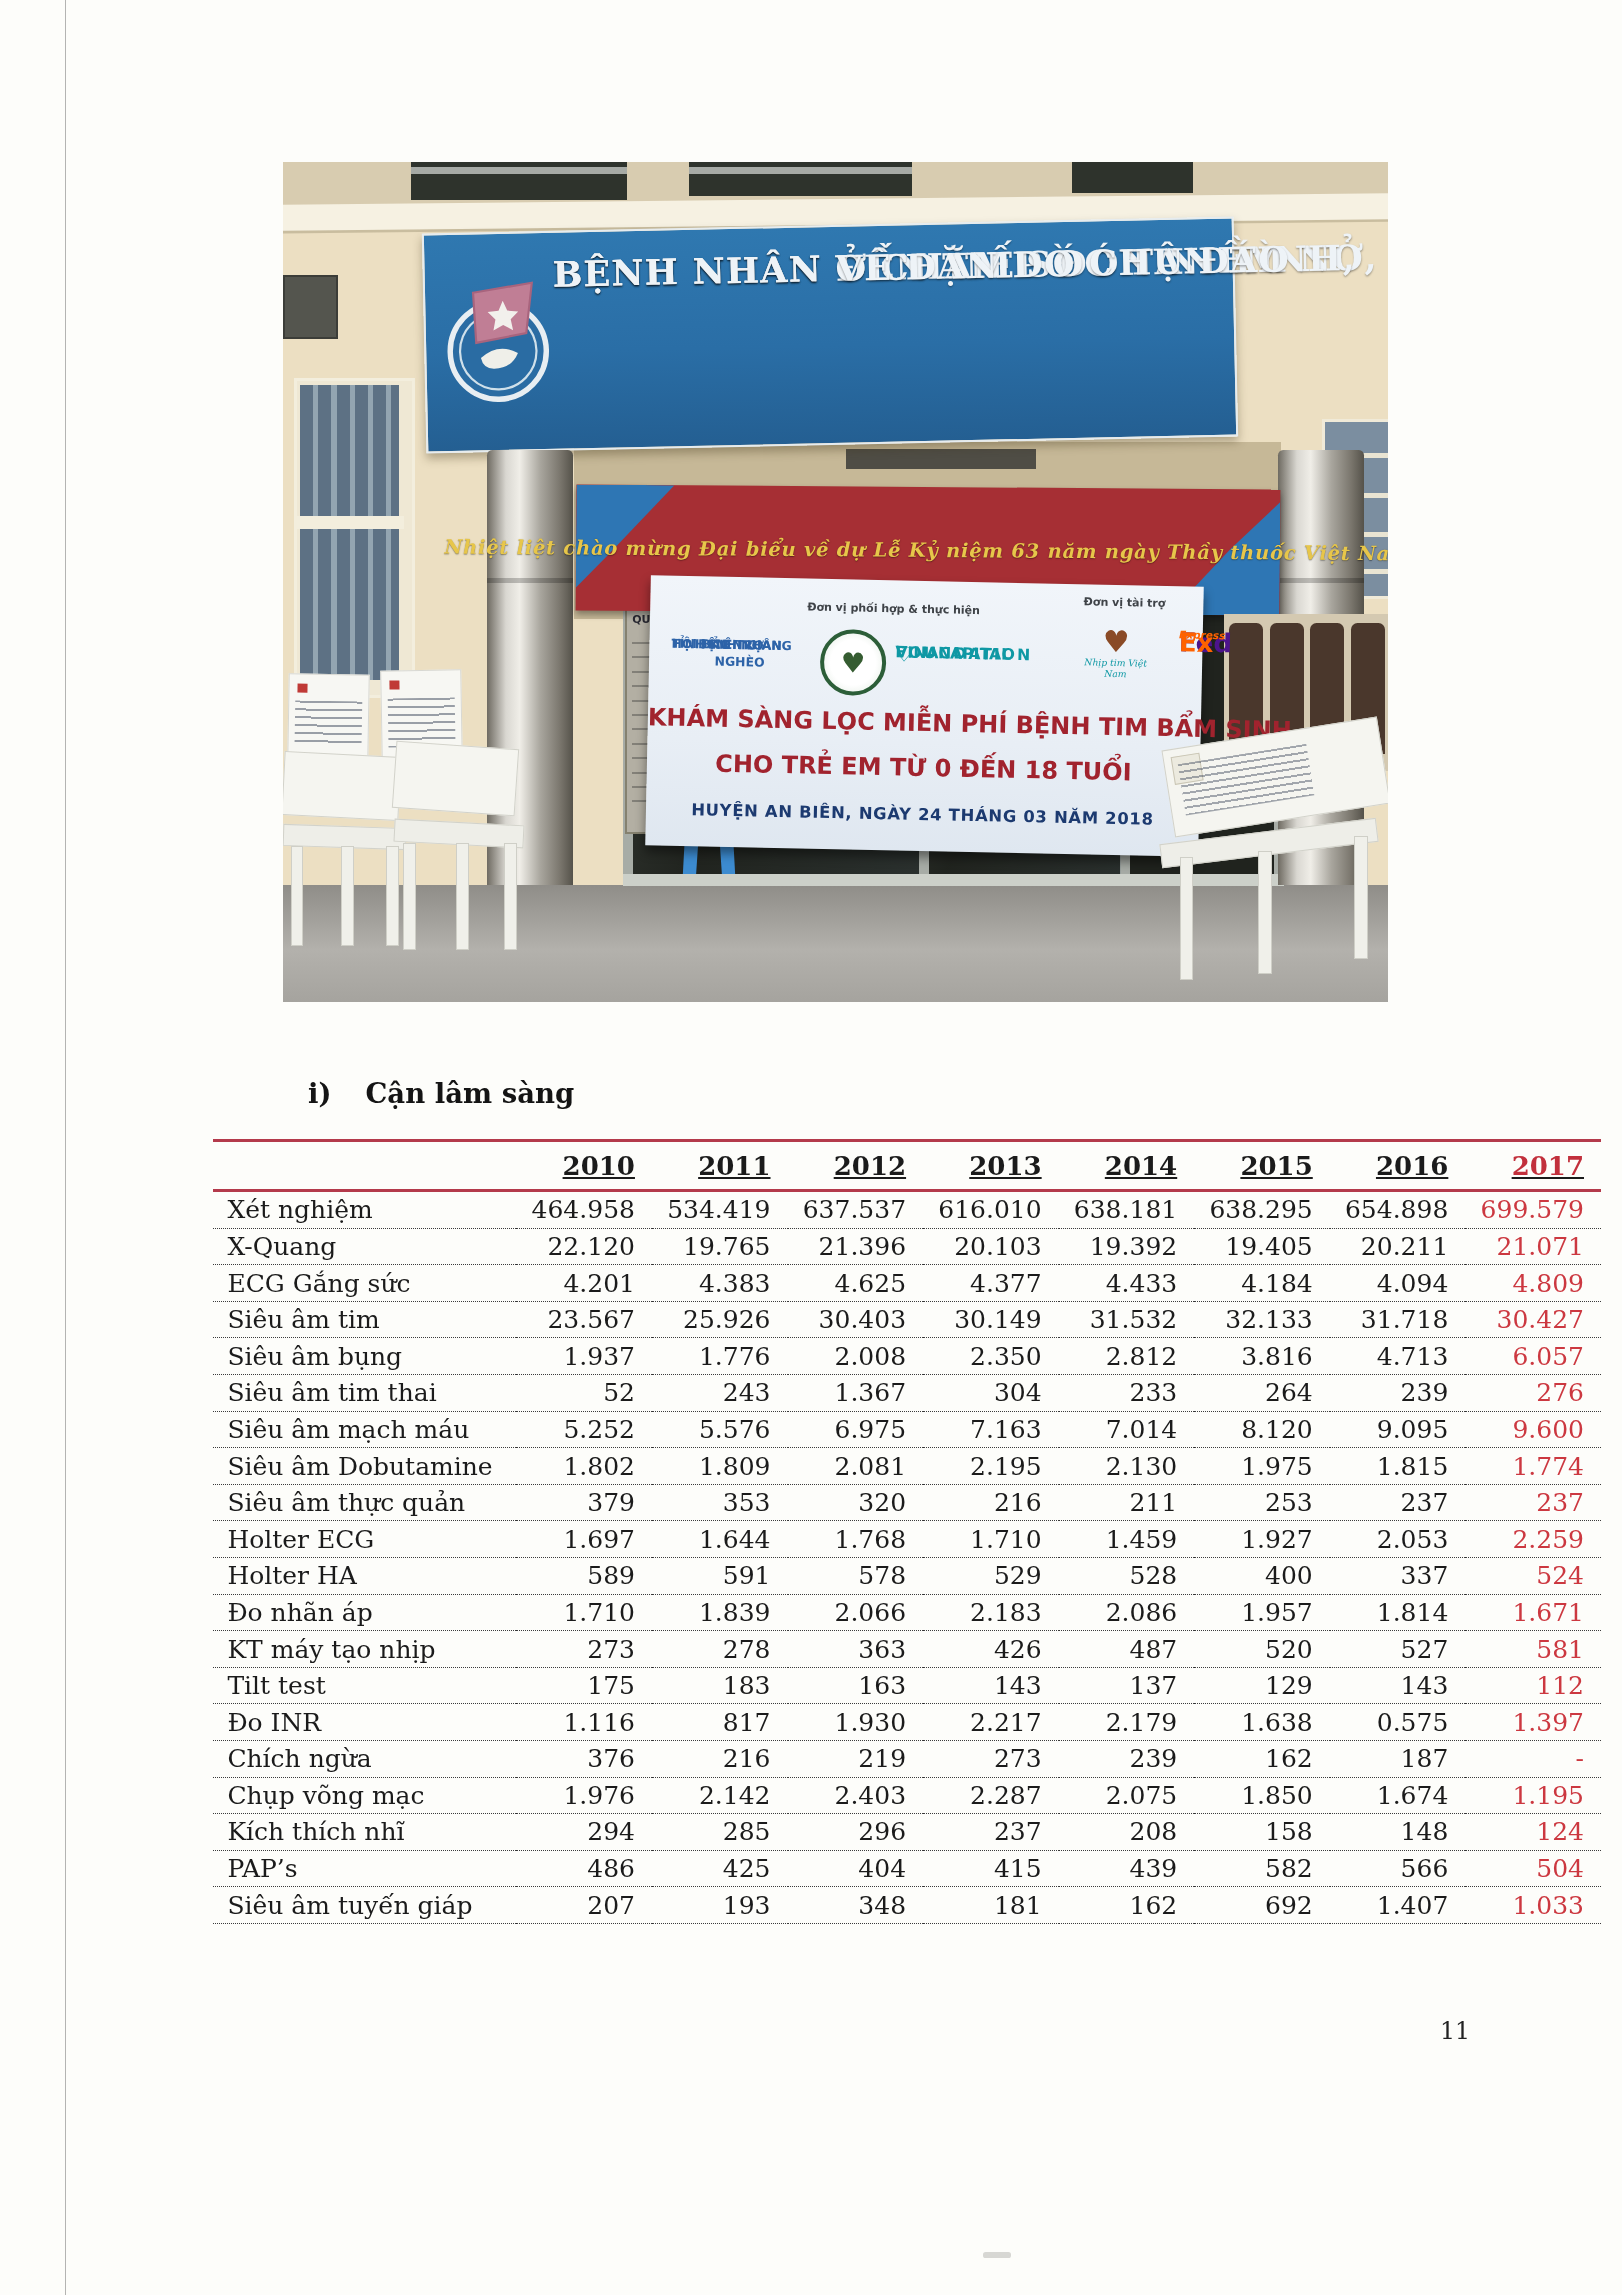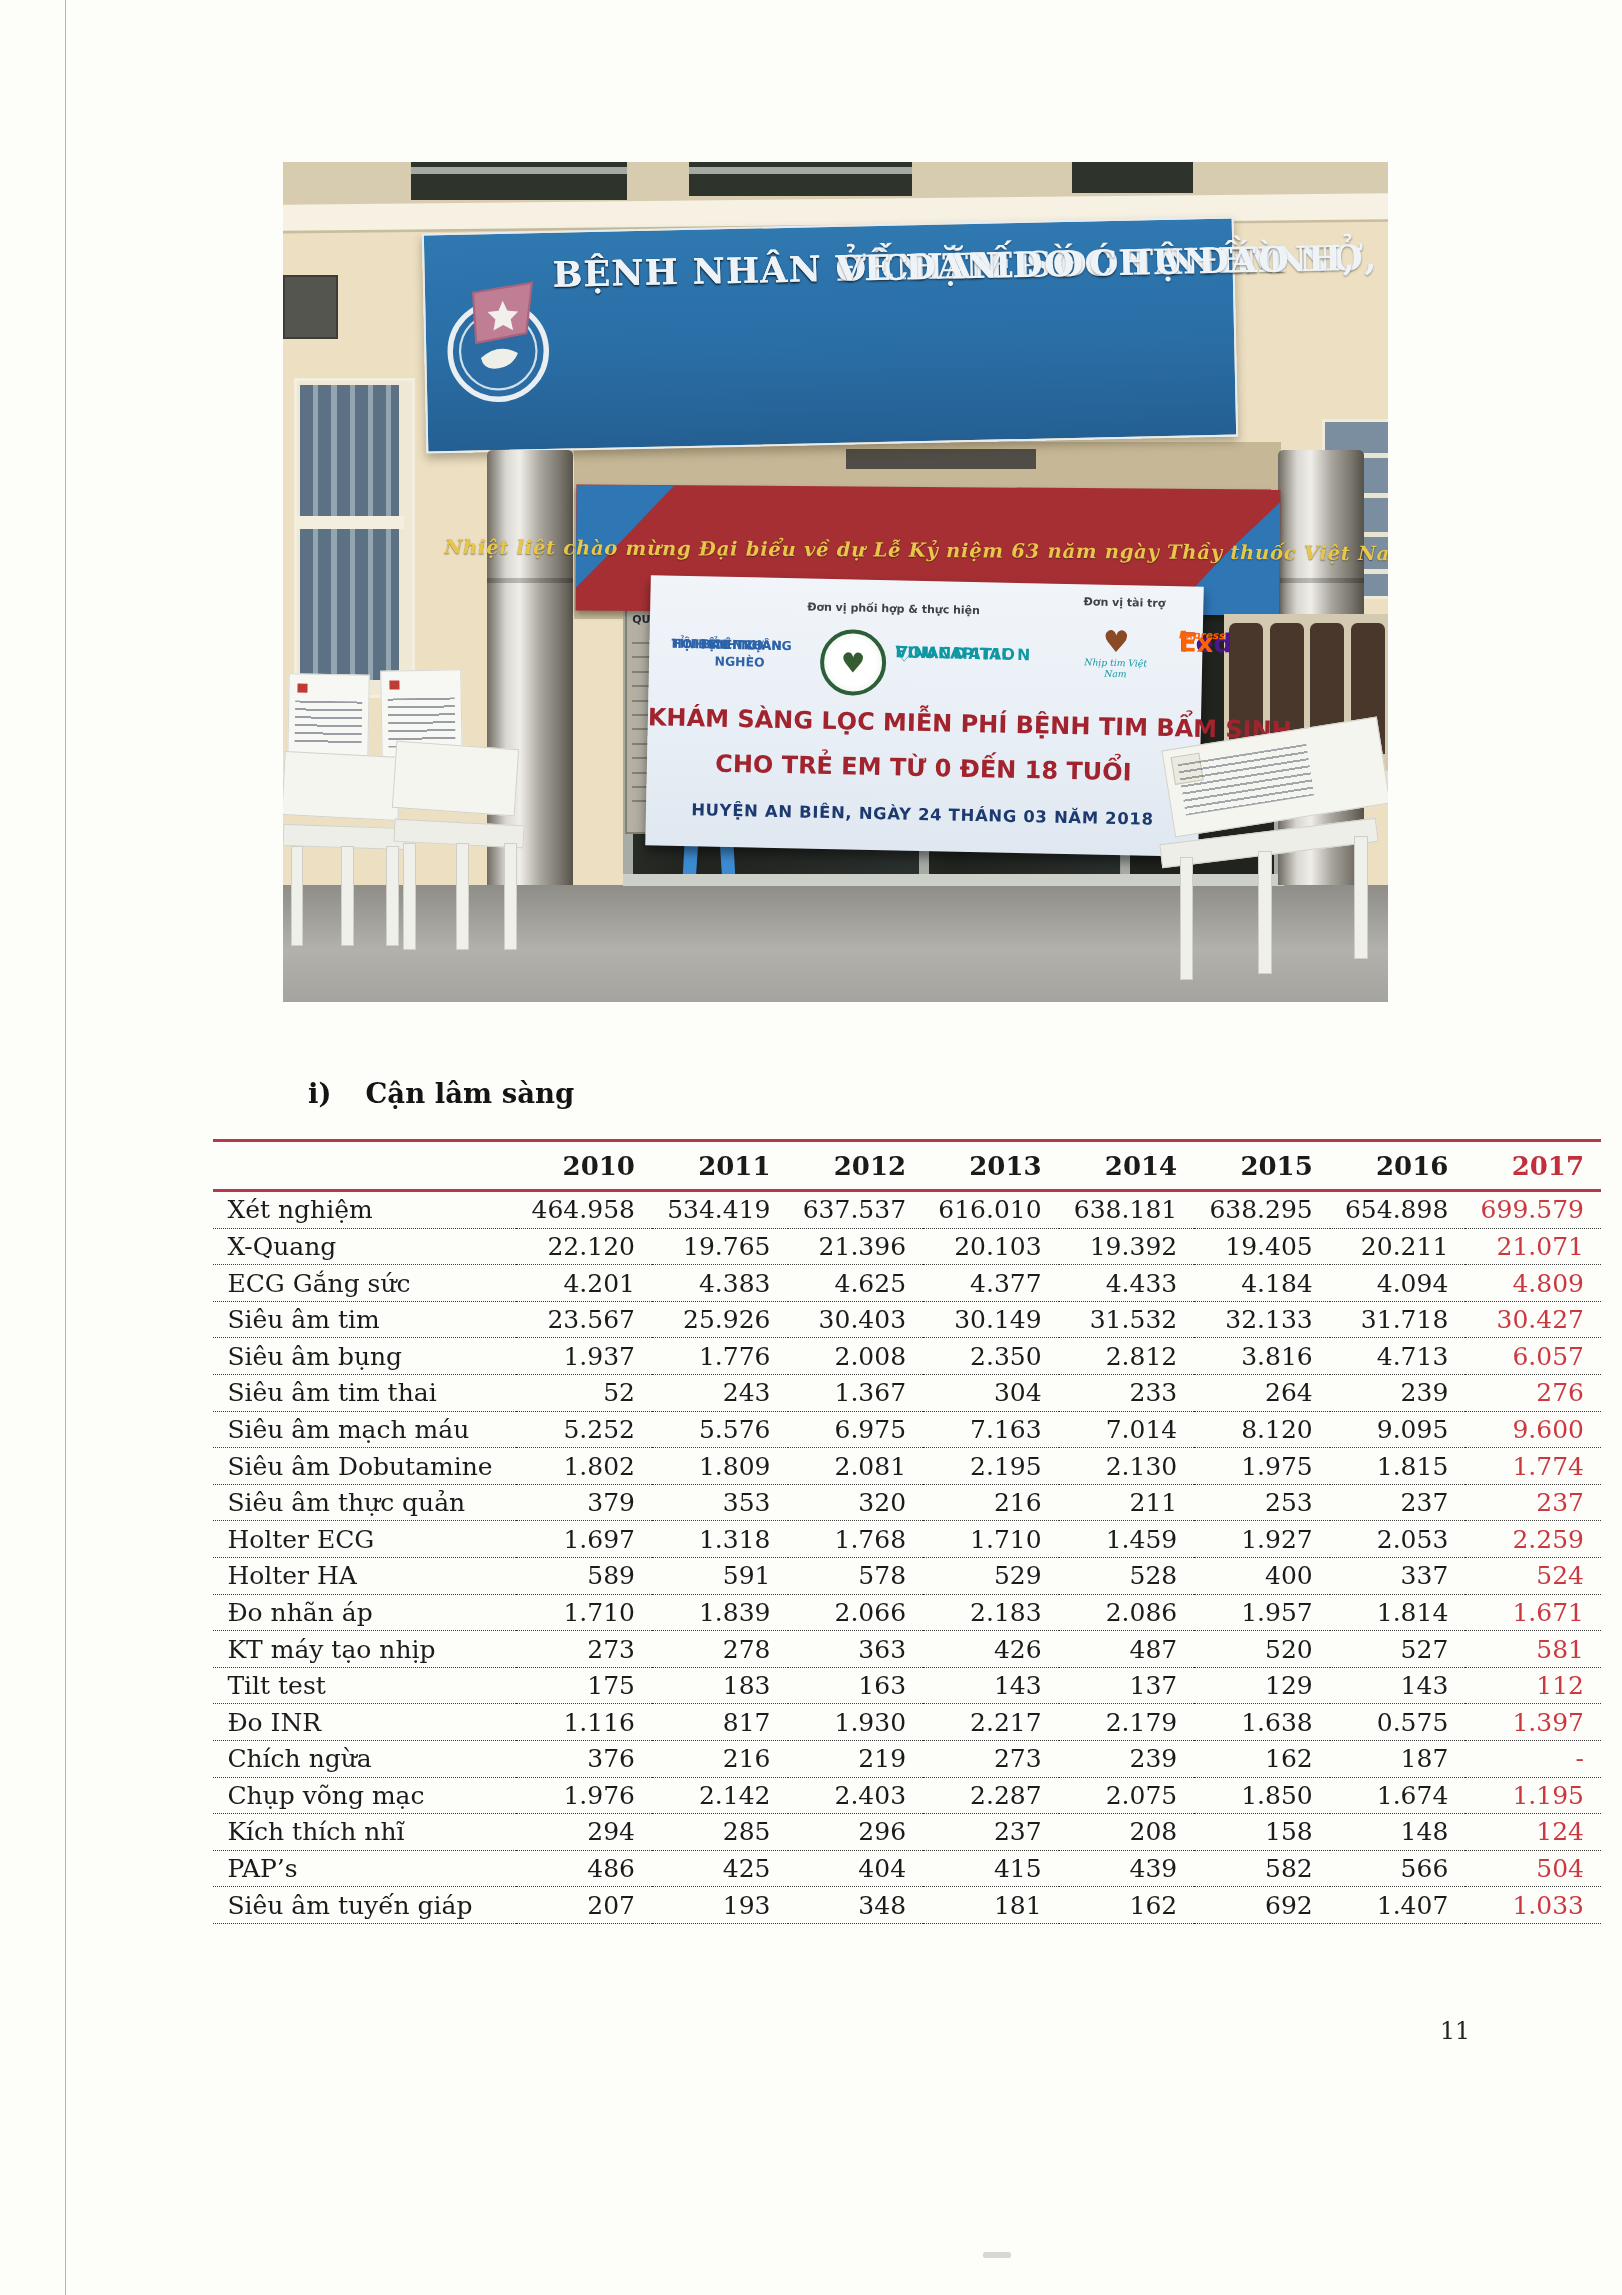--- a/index.html
+++ b/index.html
@@ -136,21 +136,21 @@
   .ph-rwin .bar{left:0;width:100%;height:5.2px;background:#e9e4d2;}
   .ph-rwin .b1{top:31px;} .ph-rwin .b2{top:71px;} .ph-rwin .b3{top:110px;} .ph-rwin .b4{top:147px;}
 
   
   .section-heading{position:absolute;left:308px;top:1077px;display:flex;gap:34px;
     font-size:27.5px;font-weight:bold;color:#141414;}
 
   
   .stats-table{position:absolute;left:213px;top:1139px;width:1388px;border-collapse:collapse;
     font-size:25px;color:#1b1b1b;}
-  .stats-table thead tr{border-top:3.3px solid #b43a4b;border-bottom:3.3px solid #b43a4b;}
+  .stats-table thead tr{border-top:3.3px solid #b43a4b;border-bottom:3.3px solid #b43a4b;text-decoration:underline;}
   .stats-table th{font-weight:bold;font-size:26px;text-align:right;padding:9.2px 17px 7.9px 0;}
   .stats-table th.empty{width:272px;}
   .stats-table td{padding:3.3px 17px 3.3px 0;text-align:right;white-space:nowrap;}
   .stats-table td.lbl{text-align:left;padding-left:14.4px;width:272px;}
   .stats-table tbody tr td{border-bottom:1.3px dotted #3b3b3b;}
   .stats-table .c2017{color:#cc3840;}
   .stats-table th.c2017{color:#c2303c;}
 
   .page-number{position:absolute;left:1440px;top:2017px;font-size:23.6px;color:#222;}
 </style>
@@ -422,21 +422,21 @@
         <td>320</td>
         <td>216</td>
         <td>211</td>
         <td>253</td>
         <td>237</td>
         <td class="c2017">237</td>
       </tr>
       <tr>
         <td class="lbl">Holter ECG</td>
         <td>1.697</td>
-        <td>1.318</td>
+        <td>1.644</td>
         <td>1.768</td>
         <td>1.710</td>
         <td>1.459</td>
         <td>1.927</td>
         <td>2.053</td>
         <td class="c2017">2.259</td>
       </tr>
       <tr>
         <td class="lbl">Holter HA</td>
         <td>589</td>

